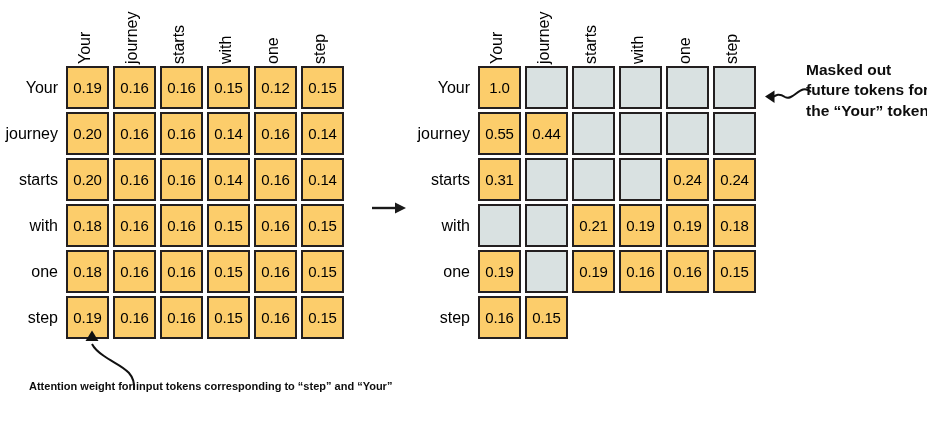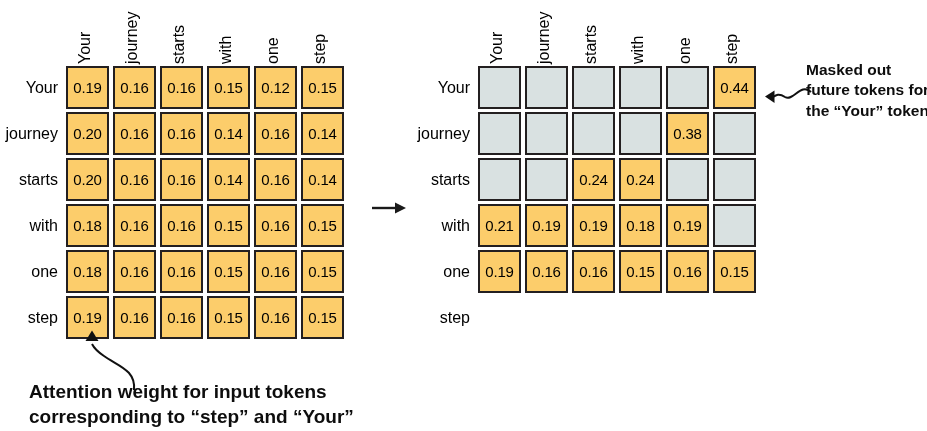--- a/index.html
+++ b/index.html
@@ -109,21 +109,21 @@
   .annot-right {
     left: 806px;
     top: 60px;
     width: 125px;
     font-size: 15.5px;
   }
   .annot-bottom {
     left: 29px;
     top: 379px;
     width: 380px;
-    font-size: 19px;
+    font-size: 11px;
   }
 
   .curve-left {
     position: absolute;
     left: 78px;
     top: 330px;
     width: 80px;
     height: 62px;
   }
   .squiggle-right {
@@ -236,31 +236,33 @@
       </div>
     <div class="row-labels row-labels-right" id="rows-right">
         <div class="row-label">Your</div>
         <div class="row-label">journey</div>
         <div class="row-label">starts</div>
         <div class="row-label">with</div>
         <div class="row-label">one</div>
         <div class="row-label">step</div>
       </div>
     <div class="grid" id="grid-right">
-        <div class="cell masked"></div>
-        <div class="cell masked"></div>
-        <div class="cell masked"></div>
-        <div class="cell masked"></div>
-        <div class="cell masked"></div>
+        <div class="cell filled">1.0</div>
+        <div class="cell masked"></div>
+        <div class="cell masked"></div>
+        <div class="cell masked"></div>
+        <div class="cell masked"></div>
+        <div class="cell masked"></div>
+        <div class="cell filled">0.55</div>
         <div class="cell filled">0.44</div>
         <div class="cell masked"></div>
         <div class="cell masked"></div>
         <div class="cell masked"></div>
         <div class="cell masked"></div>
-        <div class="cell filled">0.38</div>
+        <div class="cell filled">0.31</div>
         <div class="cell masked"></div>
         <div class="cell masked"></div>
         <div class="cell masked"></div>
         <div class="cell filled">0.24</div>
         <div class="cell filled">0.24</div>
         <div class="cell masked"></div>
         <div class="cell masked"></div>
         <div class="cell filled">0.21</div>
         <div class="cell filled">0.19</div>
         <div class="cell filled">0.19</div>

